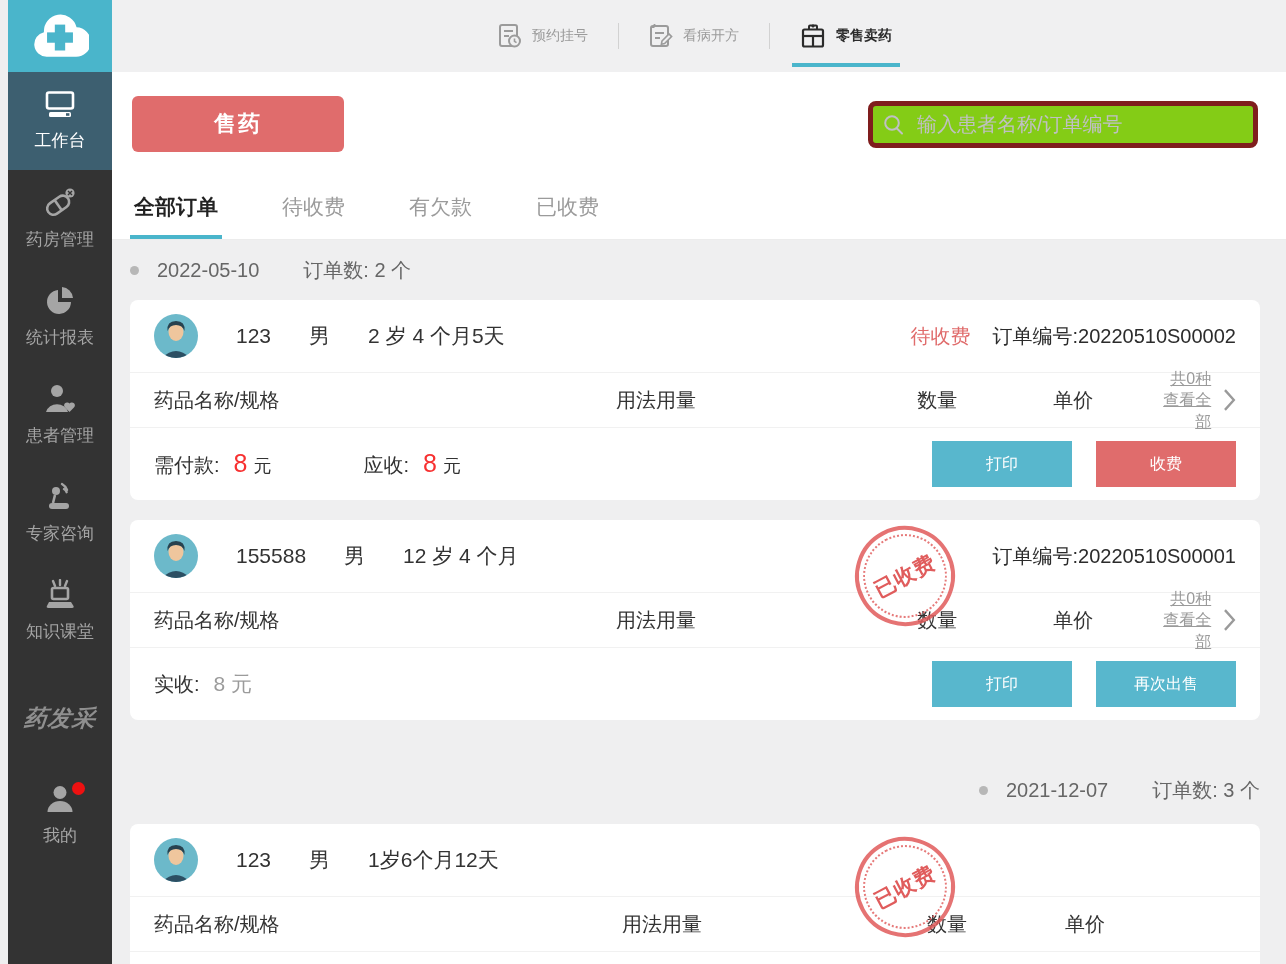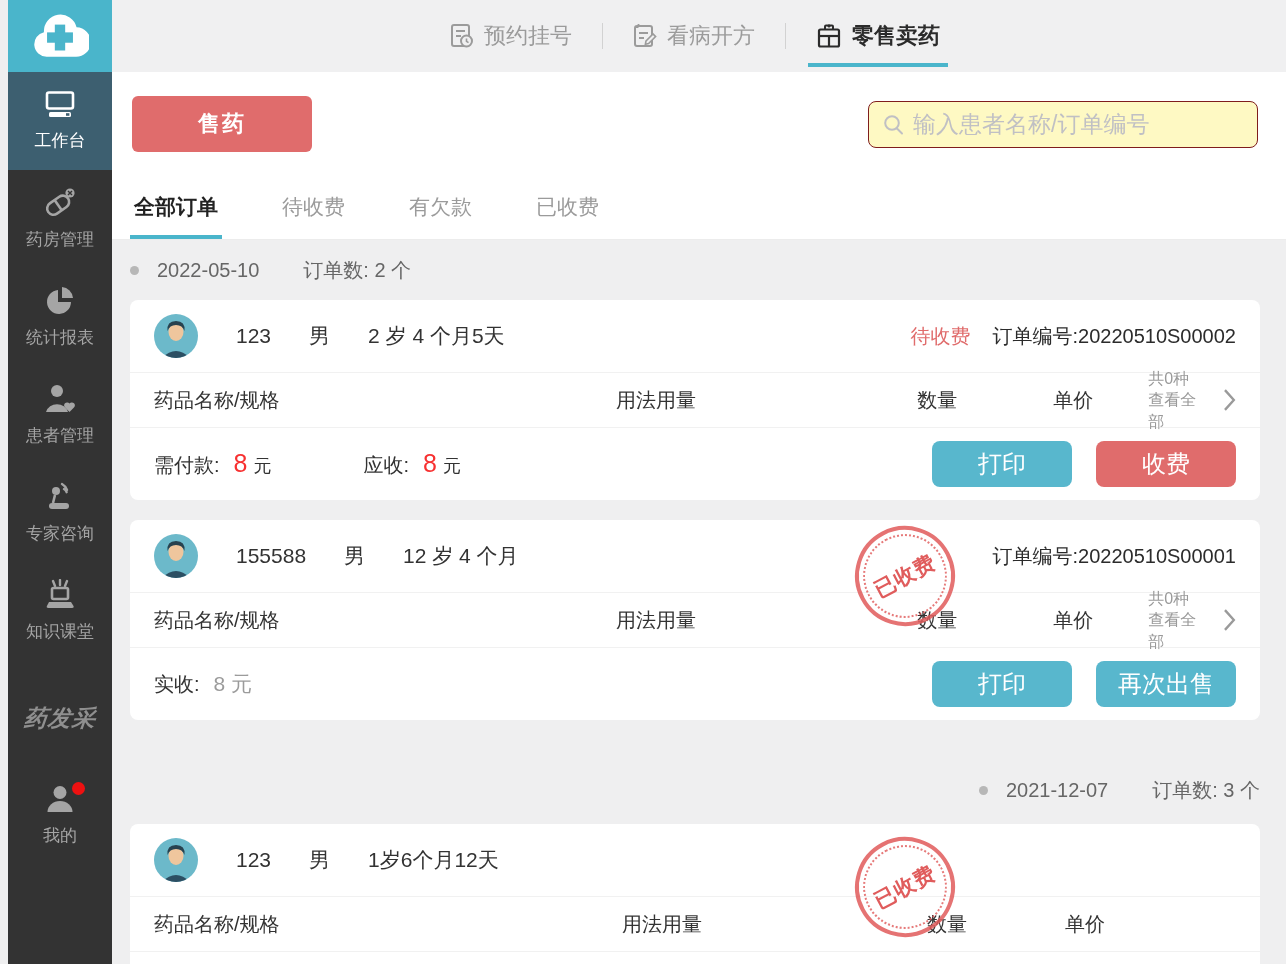--- a/index.html
+++ b/index.html
@@ -20,37 +20,37 @@
     color:#8f8f8f; font-size:23px; font-weight:bold; font-style:italic;
     transform:skewX(-6deg); letter-spacing:1px; }
   .profile { position:relative; margin-top:18px; }
   .profile .dot { position:absolute; top:16px; left:64px; width:13px; height:13px;
     border-radius:50%; background:#ee1111; }
 
   
   .topbar { margin-left:104px; height:72px; background:#f0f0f1;
     display:flex; align-items:center; justify-content:center; }
   .toptab { position:relative; height:62px; display:flex; align-items:center; gap:10px;
-    padding:0 30px; font-size:22px; color:#9b9b9b; cursor:pointer; }
+    padding:0 30px; font-size:14px; color:#9b9b9b; cursor:pointer; }
   .toptab.active { color:#2b2b2b; font-weight:bold; }
   .toptab.active::after { content:""; position:absolute; left:22px; right:22px; bottom:0;
     height:4px; background:#4ab5cb; }
   .topdiv { width:1px; height:26px; background:#d2d2d2; }
 
   
   .main { margin-left:104px; background:#ffffff; }
   .toolbar { display:flex; align-items:flex-start; justify-content:space-between;
     padding:24px 28px 0 28px; height:108px; }
-  .sell-btn { width:180px; height:56px; background:#e06c6c; border:none; border-radius:6px;
+  .sell-btn { width:212px; height:56px; background:#e06c6c; border:none; border-radius:6px;
     color:#fff; font-size:22px; font-weight:bold; letter-spacing:2px; cursor:pointer;
     font-family:inherit; }
   .search-box { position:relative; width:390px; height:47px; margin-top:5px; }
   .search-box svg { position:absolute; left:15px; top:13px; }
-  .search-box input { width:100%; height:100%; border:1px solid #7f1d1d; border-radius:8px;
-    padding:0 14px 0 44px; font-size:23px; color:#555; background:#fef9c3; outline:none;
+  .search-box input { width:100%; height:100%; border:5px solid #7f1d1d; border-radius:8px;
+    padding:0 14px 0 44px; font-size:20px; color:#555; background:#84cc16; outline:none;
     font-family:inherit; }
   .search-box input::placeholder { color:#c0c0c4; }
 
   .order-tabs { display:flex; align-items:flex-end; gap:64px; padding:0 30px;
     height:60px; background:#fff; border-bottom:1px solid #ececec; }
   .order-tab { position:relative; font-size:21px; color:#9b9b9b; padding-bottom:18px; cursor:pointer; }
   .order-tab.active { color:#222; font-weight:bold; }
   .order-tab.active::after { content:""; position:absolute; left:-4px; right:-4px; bottom:0;
     height:4px; background:#4ab5cb; }
 
@@ -73,33 +73,33 @@
   .status + .order-no { margin-left:22px; }
   .order-no.alone { margin-left:auto; }
 
   .header-row { height:56px; border-top:1px solid #f1f1f1; border-bottom:1px solid #f1f1f1;
     font-size:20px; color:#333; }
   .col-drug { width:468px; }
   .col-usage { width:305px; }
   .col-qty { width:138px; }
   .col-price { width:96px; }
   .more-block { margin-left:auto; display:flex; align-items:center; gap:12px; cursor:pointer; }
-  .more-text { font-size:16px; color:#9a9a9a; line-height:1.35; }
+  .more-text { font-size:16px; color:#9a9a9a; text-align:right; line-height:1.35;text-decoration:underline; }
 
   .drug-row { padding-top:18px; padding-bottom:14px; font-size:20px; color:#666;
     align-items:flex-start; }
 
   .pay-row { height:72px; font-size:20px; }
   .pay-label { color:#333; }
   .pay-num { color:#f73131; font-size:25px; margin:0 6px 0 14px; }
   .pay-unit { color:#333; font-size:18px; }
   .pay-group + .pay-group { margin-left:92px; }
   .pay-muted { color:#9b9b9b; font-size:21px; margin-left:14px; }
   .btns { margin-left:auto; display:flex; gap:24px; }
-  .btn { width:140px; height:46px; border:none; border-radius:8px; color:#fff; font-size:24px;
+  .btn { width:140px; height:46px; border:none; border-radius:0; color:#fff; font-size:16px;
     cursor:pointer; font-family:inherit; }
   .btn.teal { background:#58b7cd; }
   .btn.red { background:#e06c6c; }
 
   .stamp { position:absolute; left:725px; width:100px; height:100px; border-radius:50%;
     border:4px solid rgba(224,90,90,.85); display:flex; align-items:center; justify-content:center;
     transform:rotate(-28deg); z-index:5; background:transparent; }
   .stamp-inner { width:84px; height:84px; border-radius:50%; border:2px dotted rgba(224,90,90,.8);
     display:flex; align-items:center; justify-content:center; }
   .stamp-text { color:#e05c5c; font-size:21px; font-weight:bold; letter-spacing:1px; }

